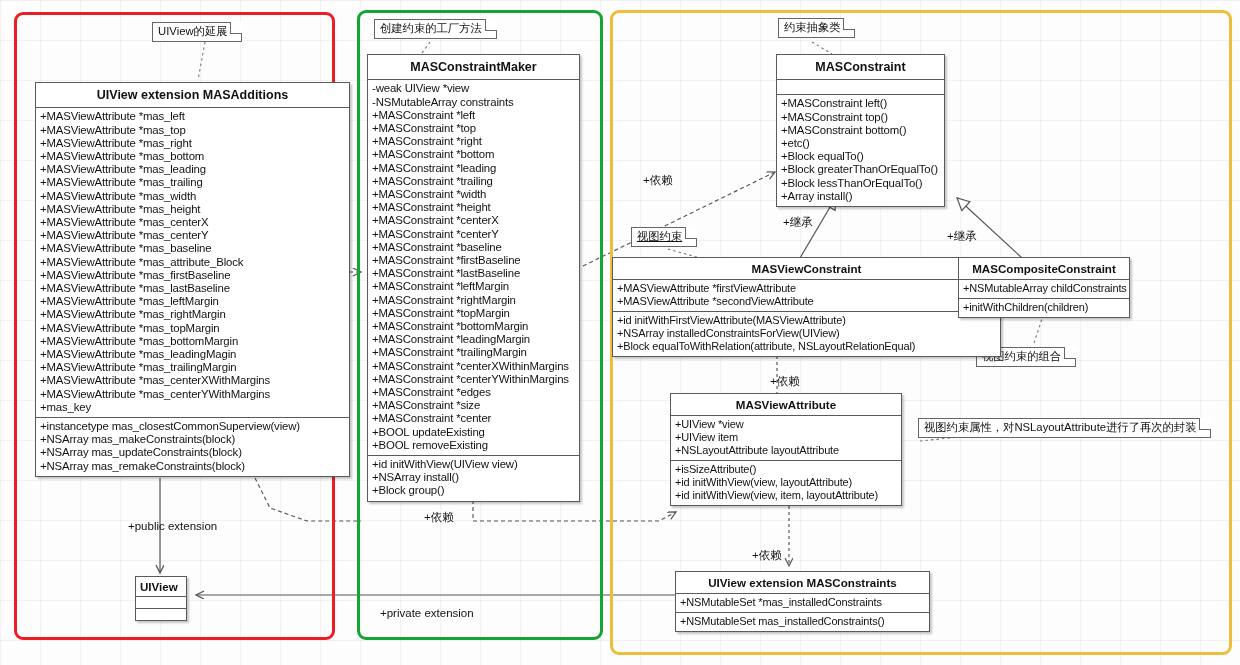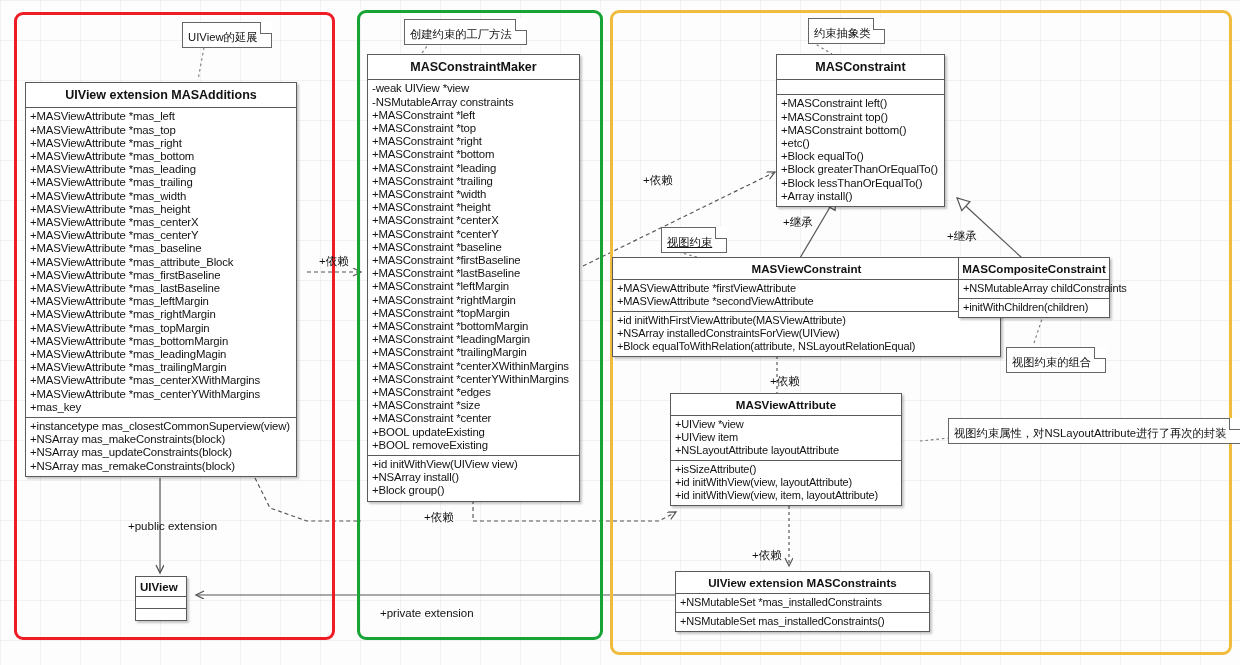--- a/index.html
+++ b/index.html
@@ -43,22 +43,22 @@
   
   .uml-tiny{position:absolute;background:#fff;border:1.3px solid #5a5a5a;
             box-shadow:1.5px 1.5px 2px rgba(0,0,0,.22);box-sizing:border-box;}
   .uml-tiny .title{font-weight:bold;font-size:11.6px;color:#111;
                    padding:3px 4px;border-bottom:1.3px solid #5a5a5a;}
   .uml-tiny .empty{height:11px;border-bottom:1.3px solid #5a5a5a;}
   .uml-tiny .empty:last-child{border-bottom:none;}
 
   
   .note{position:absolute;background:#fff;border:1.1px solid #666;
-        font-size:11.3px;color:#111;padding:8px 14px 3px 5px;line-height:13px;
-        white-space:nowrap;box-sizing:border-box;margin-left:30px;}
+        font-size:11.3px;color:#111;padding:2px 14px 3px 5px;line-height:13px;
+        white-space:nowrap;box-sizing:border-box;}
   .note:after{
     content:"";position:absolute;right:-1px;top:-1px;
     width:11px;height:11px;background:#fff;
     border-left:1.1px solid #666;border-bottom:1.1px solid #666;
     transform:none;
   }
   .note:before{
     content:"";position:absolute;right:-1px;top:-1px;width:0;height:0;
     border-left:11px solid transparent;border-top:11px solid #fff;
     z-index:2;
@@ -128,21 +128,21 @@
   <div class="edge-label" style="left:319px;top:255px;">+依赖</div>
   <div class="edge-label" style="left:643px;top:174px;">+依赖</div>
   <div class="edge-label" style="left:783px;top:216px;">+继承</div>
   <div class="edge-label" style="left:947px;top:230px;">+继承</div>
   <div class="edge-label" style="left:770px;top:375px;">+依赖</div>
   <div class="edge-label" style="left:752px;top:549px;">+依赖</div>
   <div class="edge-label" style="left:424px;top:511px;">+依赖</div>
   <div class="edge-label" style="left:128px;top:520px;">+public extension</div>
   <div class="edge-label" style="left:380px;top:607px;">+private extension</div>
 
-  <div class="uml" style="left:25px;top:82px;width:272px;">
+  <div class="uml" style="left:35px;top:82px;width:315px;">
     <div class="title">UIView extension MASAdditions</div>
     <div class="sect">
         <div class="row">+MASViewAttribute *mas_left</div>
         <div class="row">+MASViewAttribute *mas_top</div>
         <div class="row">+MASViewAttribute *mas_right</div>
         <div class="row">+MASViewAttribute *mas_bottom</div>
         <div class="row">+MASViewAttribute *mas_leading</div>
         <div class="row">+MASViewAttribute *mas_trailing</div>
         <div class="row">+MASViewAttribute *mas_width</div>
         <div class="row">+MASViewAttribute *mas_height</div>
@@ -230,21 +230,21 @@
         <div class="row">+MASViewAttribute *firstViewAttribute</div>
         <div class="row">+MASViewAttribute *secondViewAttribute</div>
       </div>
     <div class="sect">
         <div class="row">+id initWithFirstViewAttribute(MASViewAttribute)</div>
         <div class="row">+NSArray installedConstraintsForView(UIView)</div>
         <div class="row">+Block equalToWithRelation(attribute, NSLayoutRelationEqual)</div>
       </div>
   </div>
 
-  <div class="uml small" style="left:958px;top:257px;width:152px;">
+  <div class="uml small" style="left:958px;top:257px;width:172px;">
     <div class="title">MASCompositeConstraint</div>
     <div class="sect">
         <div class="row">+NSMutableArray childConstraints</div>
       </div>
     <div class="sect">
         <div class="row">+initWithChildren(children)</div>
       </div>
   </div>
 
   <div class="uml small" style="left:670px;top:393px;width:232px;">

